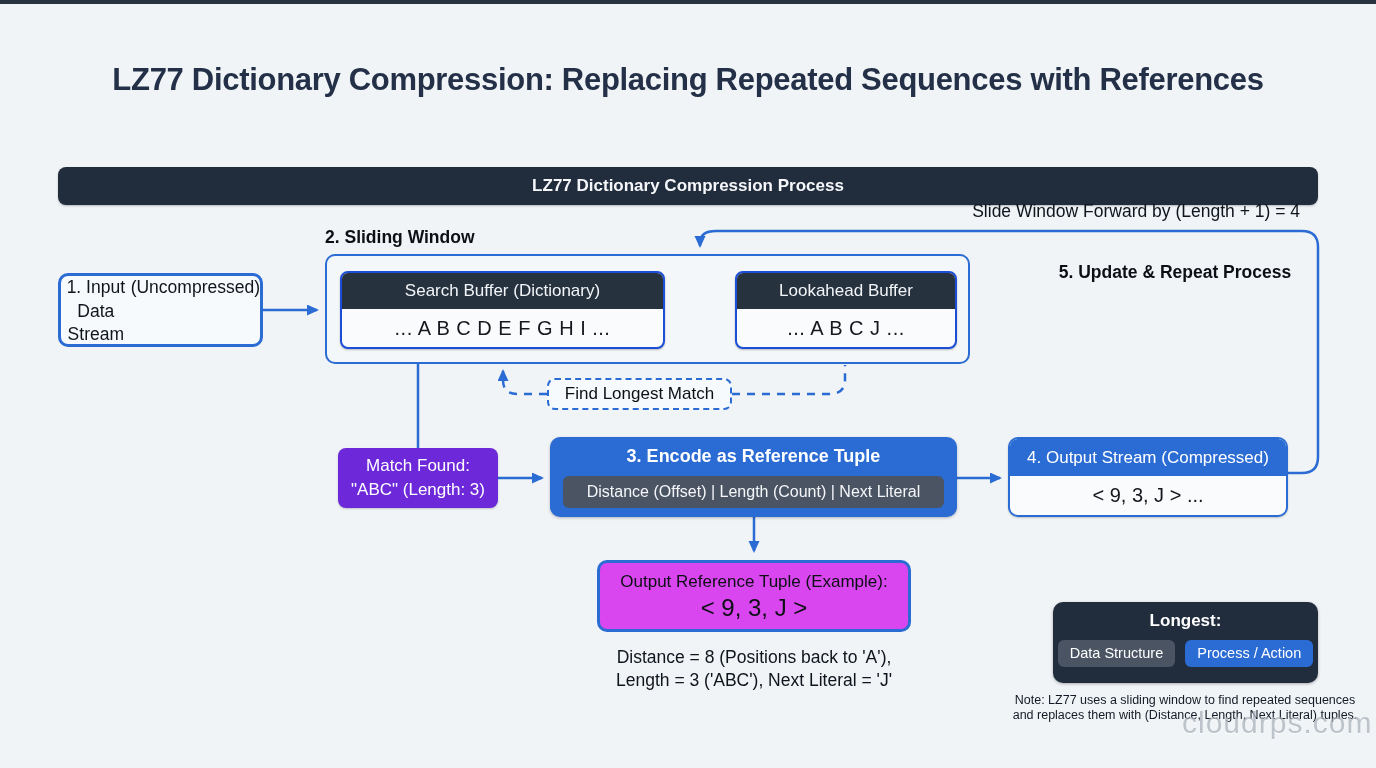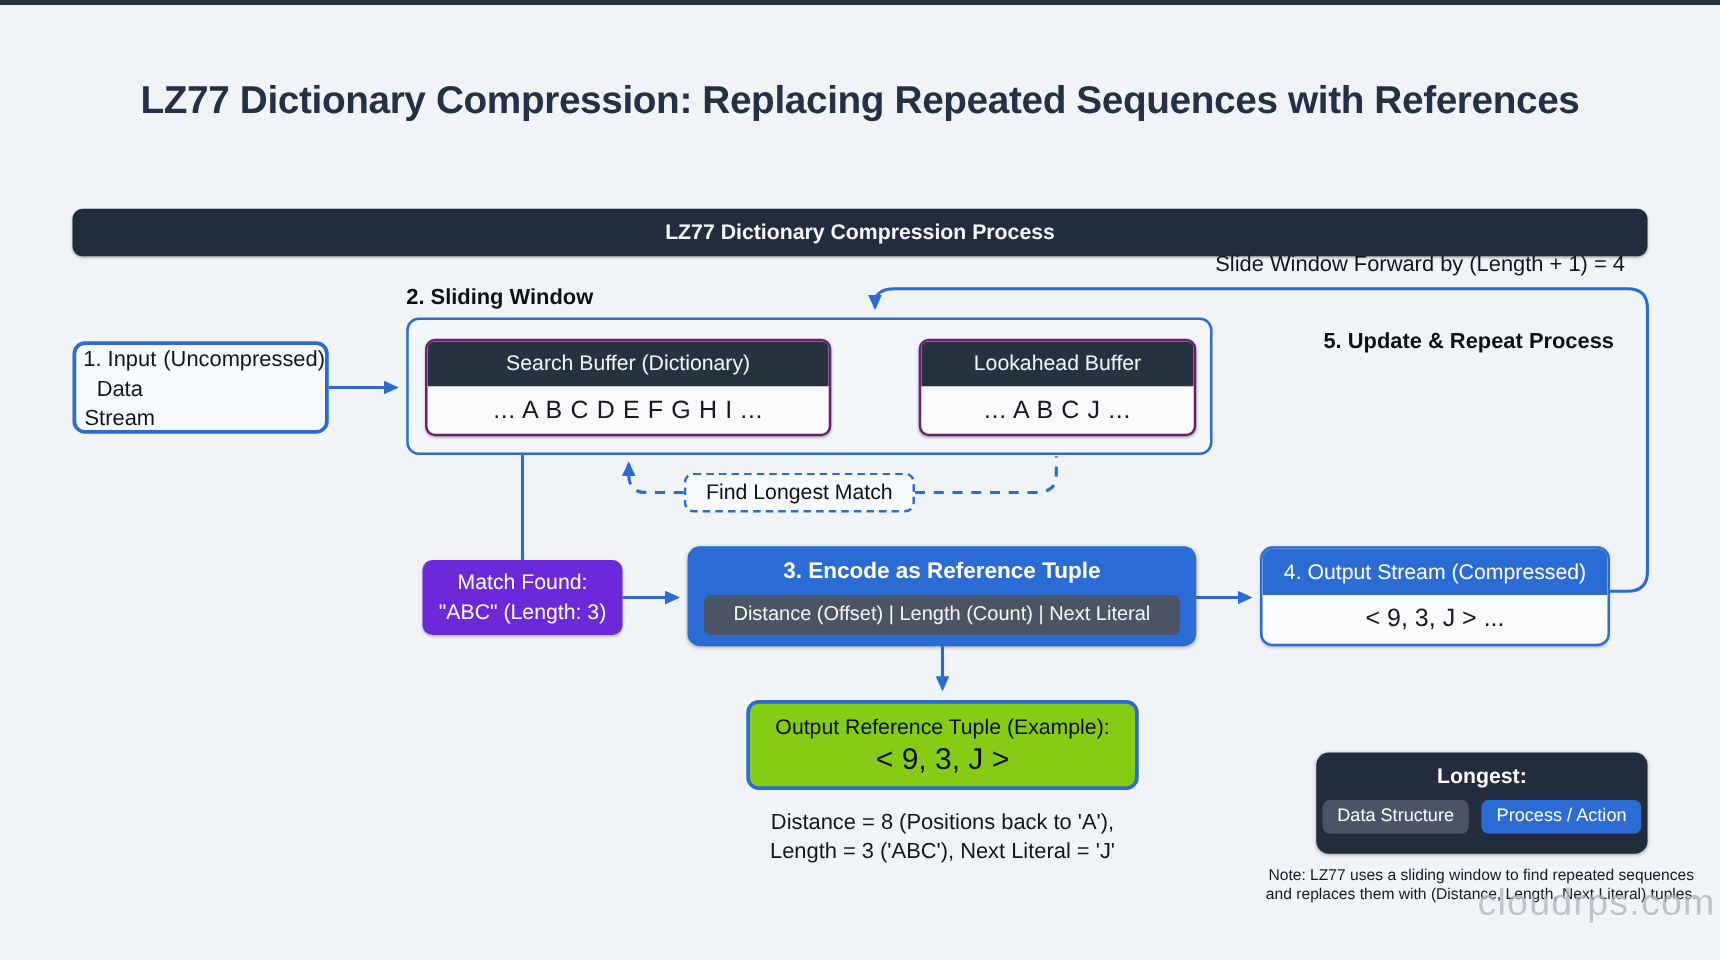--- a/index.html
+++ b/index.html
@@ -21,21 +21,21 @@
   }
   #slide-note{left:930px;top:201px;width:370px;text-align:right;font-size:17.5px;color:#10141c;}
   #step2-label{left:325px;top:227px;font-size:17.5px;font-weight:700;color:#0c0f14;}
   #step5-label{left:1040px;top:262px;width:270px;text-align:center;font-size:17.5px;font-weight:700;color:#0c0f14;}
 
   #sliding-window{
     left:325px;top:254px;width:645px;height:110px;
     border:2.5px solid #2b6cd4;border-radius:10px;background:#f3f7fa;box-sizing:border-box;
   }
   .buffer{
-    border:2px solid #701a75;border-radius:8px;overflow:hidden;background:#fafbfd;
+    border:2px solid #1d4ed8;border-radius:8px;overflow:hidden;background:#fafbfd;
     box-shadow:0 1px 2px rgba(0,0,0,.25);box-sizing:border-box;
   }
   #search-buffer{left:340px;top:271px;width:325px;height:78px;}
   #lookahead-buffer{left:735px;top:271px;width:222px;height:78px;}
   .buffer-header{background:#27323f;height:36px;color:#f2f5f8;font-size:17px;text-align:center;line-height:36px;}
   .buffer-body{height:38px;color:#15181d;font-size:20px;text-align:center;line-height:38px;letter-spacing:0.5px;}
 
   #input-box{
     left:58px;top:273px;width:205px;height:74px;border:3px solid #2b6cd4;border-radius:10px;
     background:#f7fafc;box-sizing:border-box;display:flex;justify-content:center;
@@ -61,21 +61,21 @@
   }
   #output-box{
     left:1008px;top:437px;width:280px;height:80px;border:2.5px solid #2b6cd4;border-radius:10px;
     overflow:hidden;background:#fafbfd;box-sizing:border-box;box-shadow:0 1px 2px rgba(0,0,0,.2);
   }
   #output-header{background:#2b6cd4;height:37px;color:#fff;font-size:17px;text-align:center;line-height:37px;}
   #output-body{height:38px;color:#15181d;font-size:20px;text-align:center;line-height:38px;}
 
   #tuple-example-box{
     left:597px;top:560px;width:314px;height:72px;border:3px solid #2b6cd4;border-radius:10px;
-    background:#84cc16;box-sizing:border-box;text-align:center;color:#0c0f14;
+    background:#d946ef;box-sizing:border-box;text-align:center;color:#0c0f14;
   }
   #tuple-example-line1{margin-top:9px;font-size:17px;}
   #tuple-example-line2{margin-top:2px;font-size:24px;}
   #tuple-explanation{
     left:554px;top:646px;width:400px;text-align:center;font-size:17.5px;color:#10141c;line-height:1.32;
   }
   #legend-box{
     left:1053px;top:602px;width:265px;height:81px;background:#212d3d;border-radius:10px;
     box-shadow:0 1px 3px rgba(0,0,0,.3);
   }

